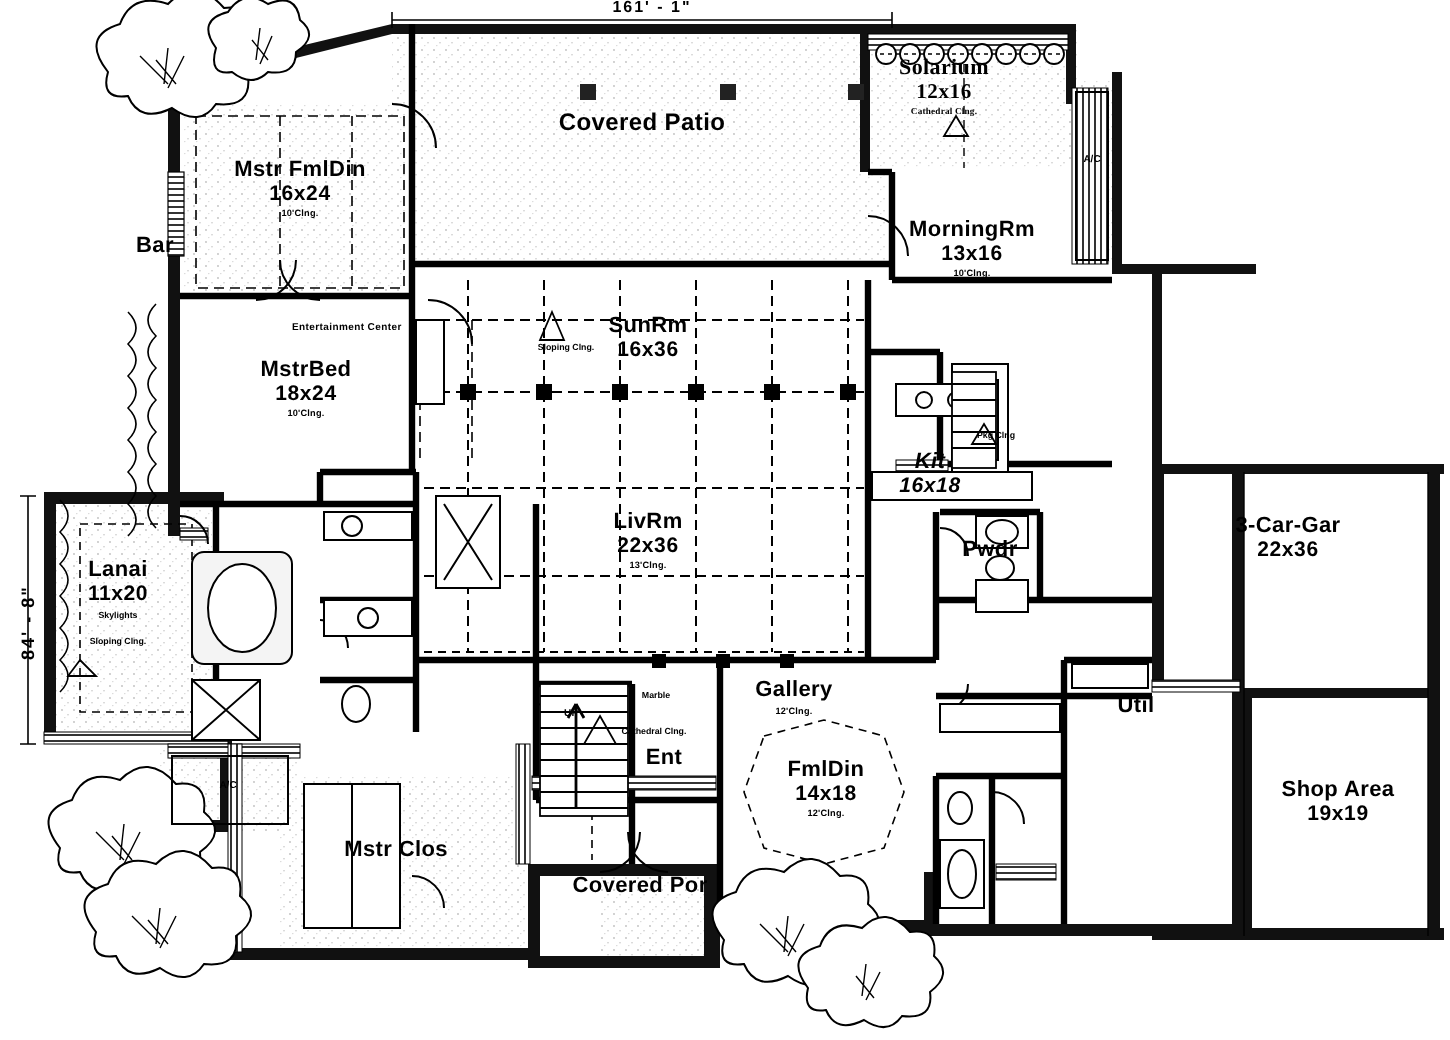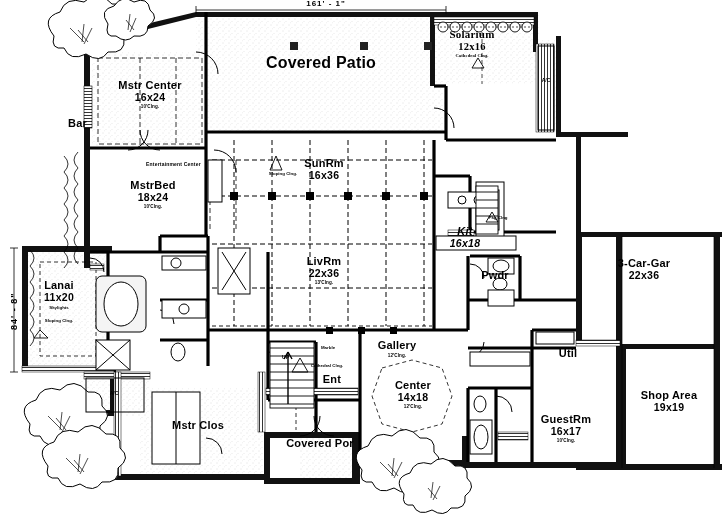--- a/index.html
+++ b/index.html
@@ -2,21 +2,21 @@
 <html><head>
 <meta charset="utf-8">
 <style>
   html,body{margin:0;padding:0;background:#ffffff;}
   body{font-family:"Liberation Sans",sans-serif;}
   #plan{position:relative;width:725px;height:520px;background:#ffffff;overflow:hidden;}
   #plan svg{position:absolute;left:0;top:0;}
   .lbl{position:absolute;color:#000;line-height:1.05;text-align:center;white-space:nowrap;
        font-family:"Liberation Sans",sans-serif;font-weight:bold;}
   .rname{font-size:11px;letter-spacing:0.2px;}
-  .rname.big{font-size:16px;}
+  .rname.big{font-size:12px;}
   .rdim{font-size:10.5px;letter-spacing:0.3px;}
   .rclng{font-size:4.6px;font-weight:bold;letter-spacing:0.1px;}
   .tiny{font-size:5px;font-weight:bold;letter-spacing:0.2px;}
   .tiny2{font-size:4.4px;font-weight:bold;}
   .ac{font-size:5px;font-weight:bold;}
   .dimtext{font-size:8px;font-weight:bold;letter-spacing:1px;}
   .vdim{font-size:9px;font-weight:bold;letter-spacing:1px;transform:rotate(-90deg);transform-origin:left top;}
   .block{display:block;}
 </style>
 </head>
@@ -388,21 +388,21 @@
     <g stroke="#000" fill="none" stroke-width="1">
       <rect x="86" y="378" width="58" height="34"></rect>
       <rect x="538" y="46" width="16" height="84"></rect>
     </g>
   </svg>
 
   <div class="lbl dimtext" style="left:286px;top:0px;width:80px;">161' - 1"</div>
   <div class="lbl vdim" style="left:10px;top:330px;width:80px;text-align:left;">84' - 8"</div>
 
   <div class="lbl" style="left:100px;top:80px;width:100px;">
-    <span class="rname block">Mstr Center</span>
+    <span class="rname block">Mstr FmlDin</span>
     <span class="rdim block">16x24</span>
     <span class="rclng block" style="margin-top:2px;">10'Clng.</span>
   </div>
 
   <div class="lbl rname" style="left:68px;top:118px;width:34px;text-align:left;">Bar</div>
 
   <div class="lbl" style="left:98px;top:180px;width:110px;">
     <span class="rname block">MstrBed</span>
     <span class="rdim block">18x24</span>
     <span class="rclng block" style="margin-top:2px;">10'Clng.</span>
@@ -437,49 +437,49 @@
     <span class="rname block">Gallery</span>
     <span class="rclng block" style="margin-top:2px;">12'Clng.</span>
   </div>
 
   <div class="lbl rname" style="left:310px;top:374px;width:44px;">Ent</div>
   <div class="lbl tiny2" style="left:306px;top:346px;width:44px;">Marble</div>
   <div class="lbl tiny2" style="left:296px;top:364px;width:62px;">Cathedral Clng.</div>
   <div class="lbl tiny" style="left:282px;top:355px;width:20px;text-align:left;">UP</div>
 
   <div class="lbl" style="left:378px;top:380px;width:70px;">
-    <span class="rname block">Center</span>
+    <span class="rname block">FmlDin</span>
     <span class="rdim block">14x18</span>
     <span class="rclng block" style="margin-top:2px;">12'Clng.</span>
   </div>
 
   <div class="lbl rname" style="left:286px;top:437px;width:68px;line-height:1.15;">Covered Por</div>
 
   <div class="lbl" style="left:436px;top:29px;width:72px;font-family:Liberation Serif, serif;">
     <span class="rname block">Solarium</span>
     <span class="rdim block">12x16</span>
     <span class="rclng block" style="margin-top:2px;">Cathedral Clng.</span>
   </div>
 
+  <div class="lbl" style="left:434px;top:110px;width:104px;">
+    <span class="rname block">MorningRm</span>
+    <span class="rdim block">13x16</span>
+    <span class="rclng block" style="margin-top:2px;">10'Clng.</span>
+  </div>
 
   <div class="lbl" style="left:438px;top:226px;width:54px;font-style:italic;">
     <span class="rname block">Kit</span>
     <span class="rdim block">16x18</span>
   </div>
   <div class="lbl tiny2" style="left:478px;top:216px;width:40px;">Pkg Clng</div>
 
   <div class="lbl rname" style="left:472px;top:270px;width:46px;">Pwdr</div>
 
   <div class="lbl rname" style="left:548px;top:348px;width:40px;">Util</div>
 
-  <div class="lbl" style="left:522px;top:414px;width:88px;">
-    <span class="rname block">GuestRm</span>
-    <span class="rdim block">16x17</span>
-    <span class="rclng block" style="margin-top:2px;">10'Clng.</span>
-  </div>
 
   <div class="lbl" style="left:592px;top:258px;width:104px;">
     <span class="rname block">3-Car-Gar</span>
     <span class="rdim block">22x36</span>
   </div>
 
   <div class="lbl" style="left:622px;top:390px;width:94px;">
     <span class="rname block">Shop Area</span>
     <span class="rdim block">19x19</span>
   </div>

